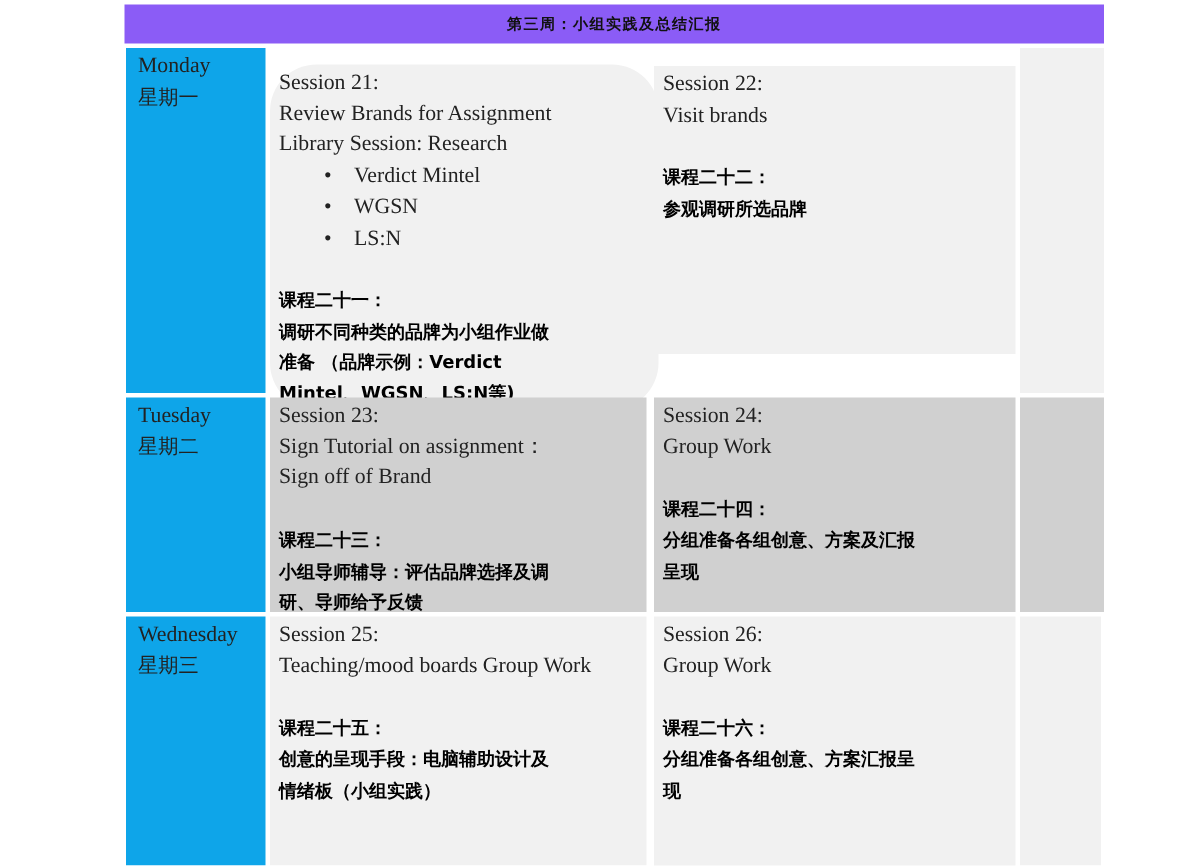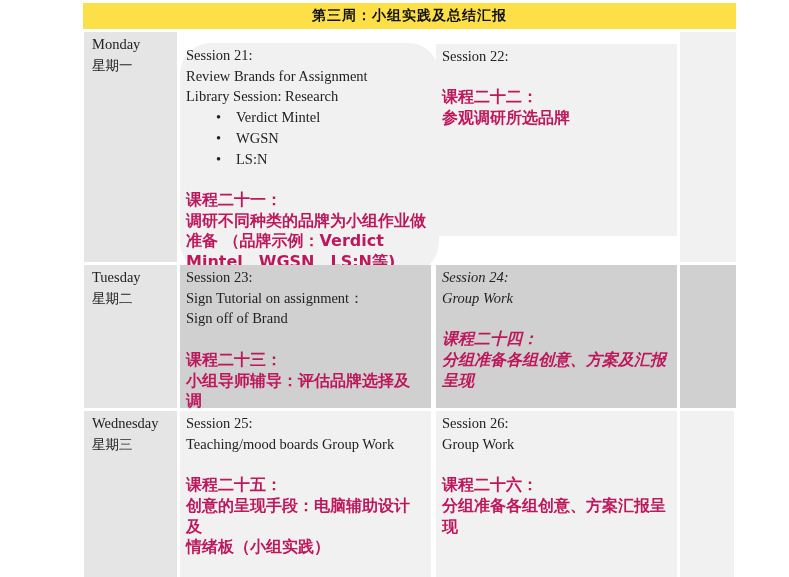--- a/index.html
+++ b/index.html
@@ -1,27 +1,27 @@
 <!DOCTYPE html>
 <html><head>
 <meta charset="utf-8">
 <style>
   html, body { margin:0; padding:0; background:#ffffff; }
   body { width:789px; height:577px; position:relative; overflow:hidden;
          font-family:"Liberation Serif","DejaVu Serif",serif; color:#222; }
   .header { position:absolute; left:83px; top:3px; width:653px; height:26px;
-            background:#fde047; display:flex; align-items:center; justify-content:center;
-            font-family:"DejaVu Serif",serif; font-weight:bold; font-size:14px; color:#111; letter-spacing:1px; }
+            background:#8b5cf6; display:flex; align-items:center; justify-content:center;
+            font-family:"DejaVu Serif",serif; font-weight:bold; font-size:10px; color:#111; letter-spacing:1px; }
   .cell { position:absolute; box-sizing:border-box; padding:2px 6px; font-size:14.5px; line-height:20.7px; }
-  .day { background:#e5e5e5; padding:2px 8px; }
+  .day { background:#0ea5e9; padding:2px 8px; }
   .light { background:#f1f1f1; }
   .dark { background:#d0d0d0; }
   .line { display:block; white-space:nowrap; }
   .cn-day { font-family:"DejaVu Serif",serif; font-size:13.5px; }
-  .cn { font-family:"DejaVu Sans",sans-serif; font-weight:bold; font-size:16px; color:#be185d; display:block; }
+  .cn { font-family:"DejaVu Sans",sans-serif; font-weight:bold; font-size:12px; color:#000000; display:block; }
   .gap { display:block; height:20.7px; }
   ul { margin:0; padding:0 0 0 30px; list-style:none; }
   li { position:relative; padding-left:20px; white-space:nowrap; }
   li::before { content:"•"; position:absolute; left:0; top:0; }
 </style>
 </head>
 <body>
 
 <div class="header">
   <span>第三周：小组实践及总结汇报</span>
@@ -41,40 +41,41 @@
     <li>LS:N</li>
   </ul>
   <span class="gap"></span>
   <span class="cn">课程二十一：</span>
   <span class="cn">调研不同种类的品牌为小组作业做</span>
   <span class="cn">准备 （品牌示例：Verdict</span>
   <span class="cn">Mintel、WGSN、LS:N等)</span>
 </div>
 <div class="cell light" style="left:436px;top:32px;width:241px;height:192px;margin-top:12px;">
   <span class="line">Session 22:</span>
+  <span class="line">Visit brands</span>
   <span class="gap"></span>
   <span class="cn">课程二十二：</span>
   <span class="cn">参观调研所选品牌</span>
 </div>
 <div class="cell light" style="left:680px;top:32px;width:56px;height:230px;"></div>
 
 <div class="cell day" style="left:84px;top:265px;width:93px;height:143px;">
   <span class="line">Tuesday</span>
   <span class="line cn-day">星期二</span>
 </div>
 <div class="cell dark" style="left:180px;top:265px;width:251px;height:143px;">
   <span class="line">Session 23:</span>
   <span class="line">Sign Tutorial on assignment：</span>
   <span class="line">Sign off of Brand</span>
   <span class="gap"></span>
   <span class="cn">课程二十三：</span>
   <span class="cn">小组导师辅导：评估品牌选择及调</span>
   <span class="cn">研、导师给予反馈</span>
 </div>
-<div class="cell dark" style="left:436px;top:265px;width:241px;height:143px;font-style:italic;">
+<div class="cell dark" style="left:436px;top:265px;width:241px;height:143px;">
   <span class="line">Session 24:</span>
   <span class="line">Group Work</span>
   <span class="gap"></span>
   <span class="cn">课程二十四：</span>
   <span class="cn">分组准备各组创意、方案及汇报</span>
   <span class="cn">呈现</span>
 </div>
 <div class="cell dark" style="left:680px;top:265px;width:56px;height:143px;"></div>
 
 <div class="cell day" style="left:84px;top:411px;width:93px;height:166px;">

